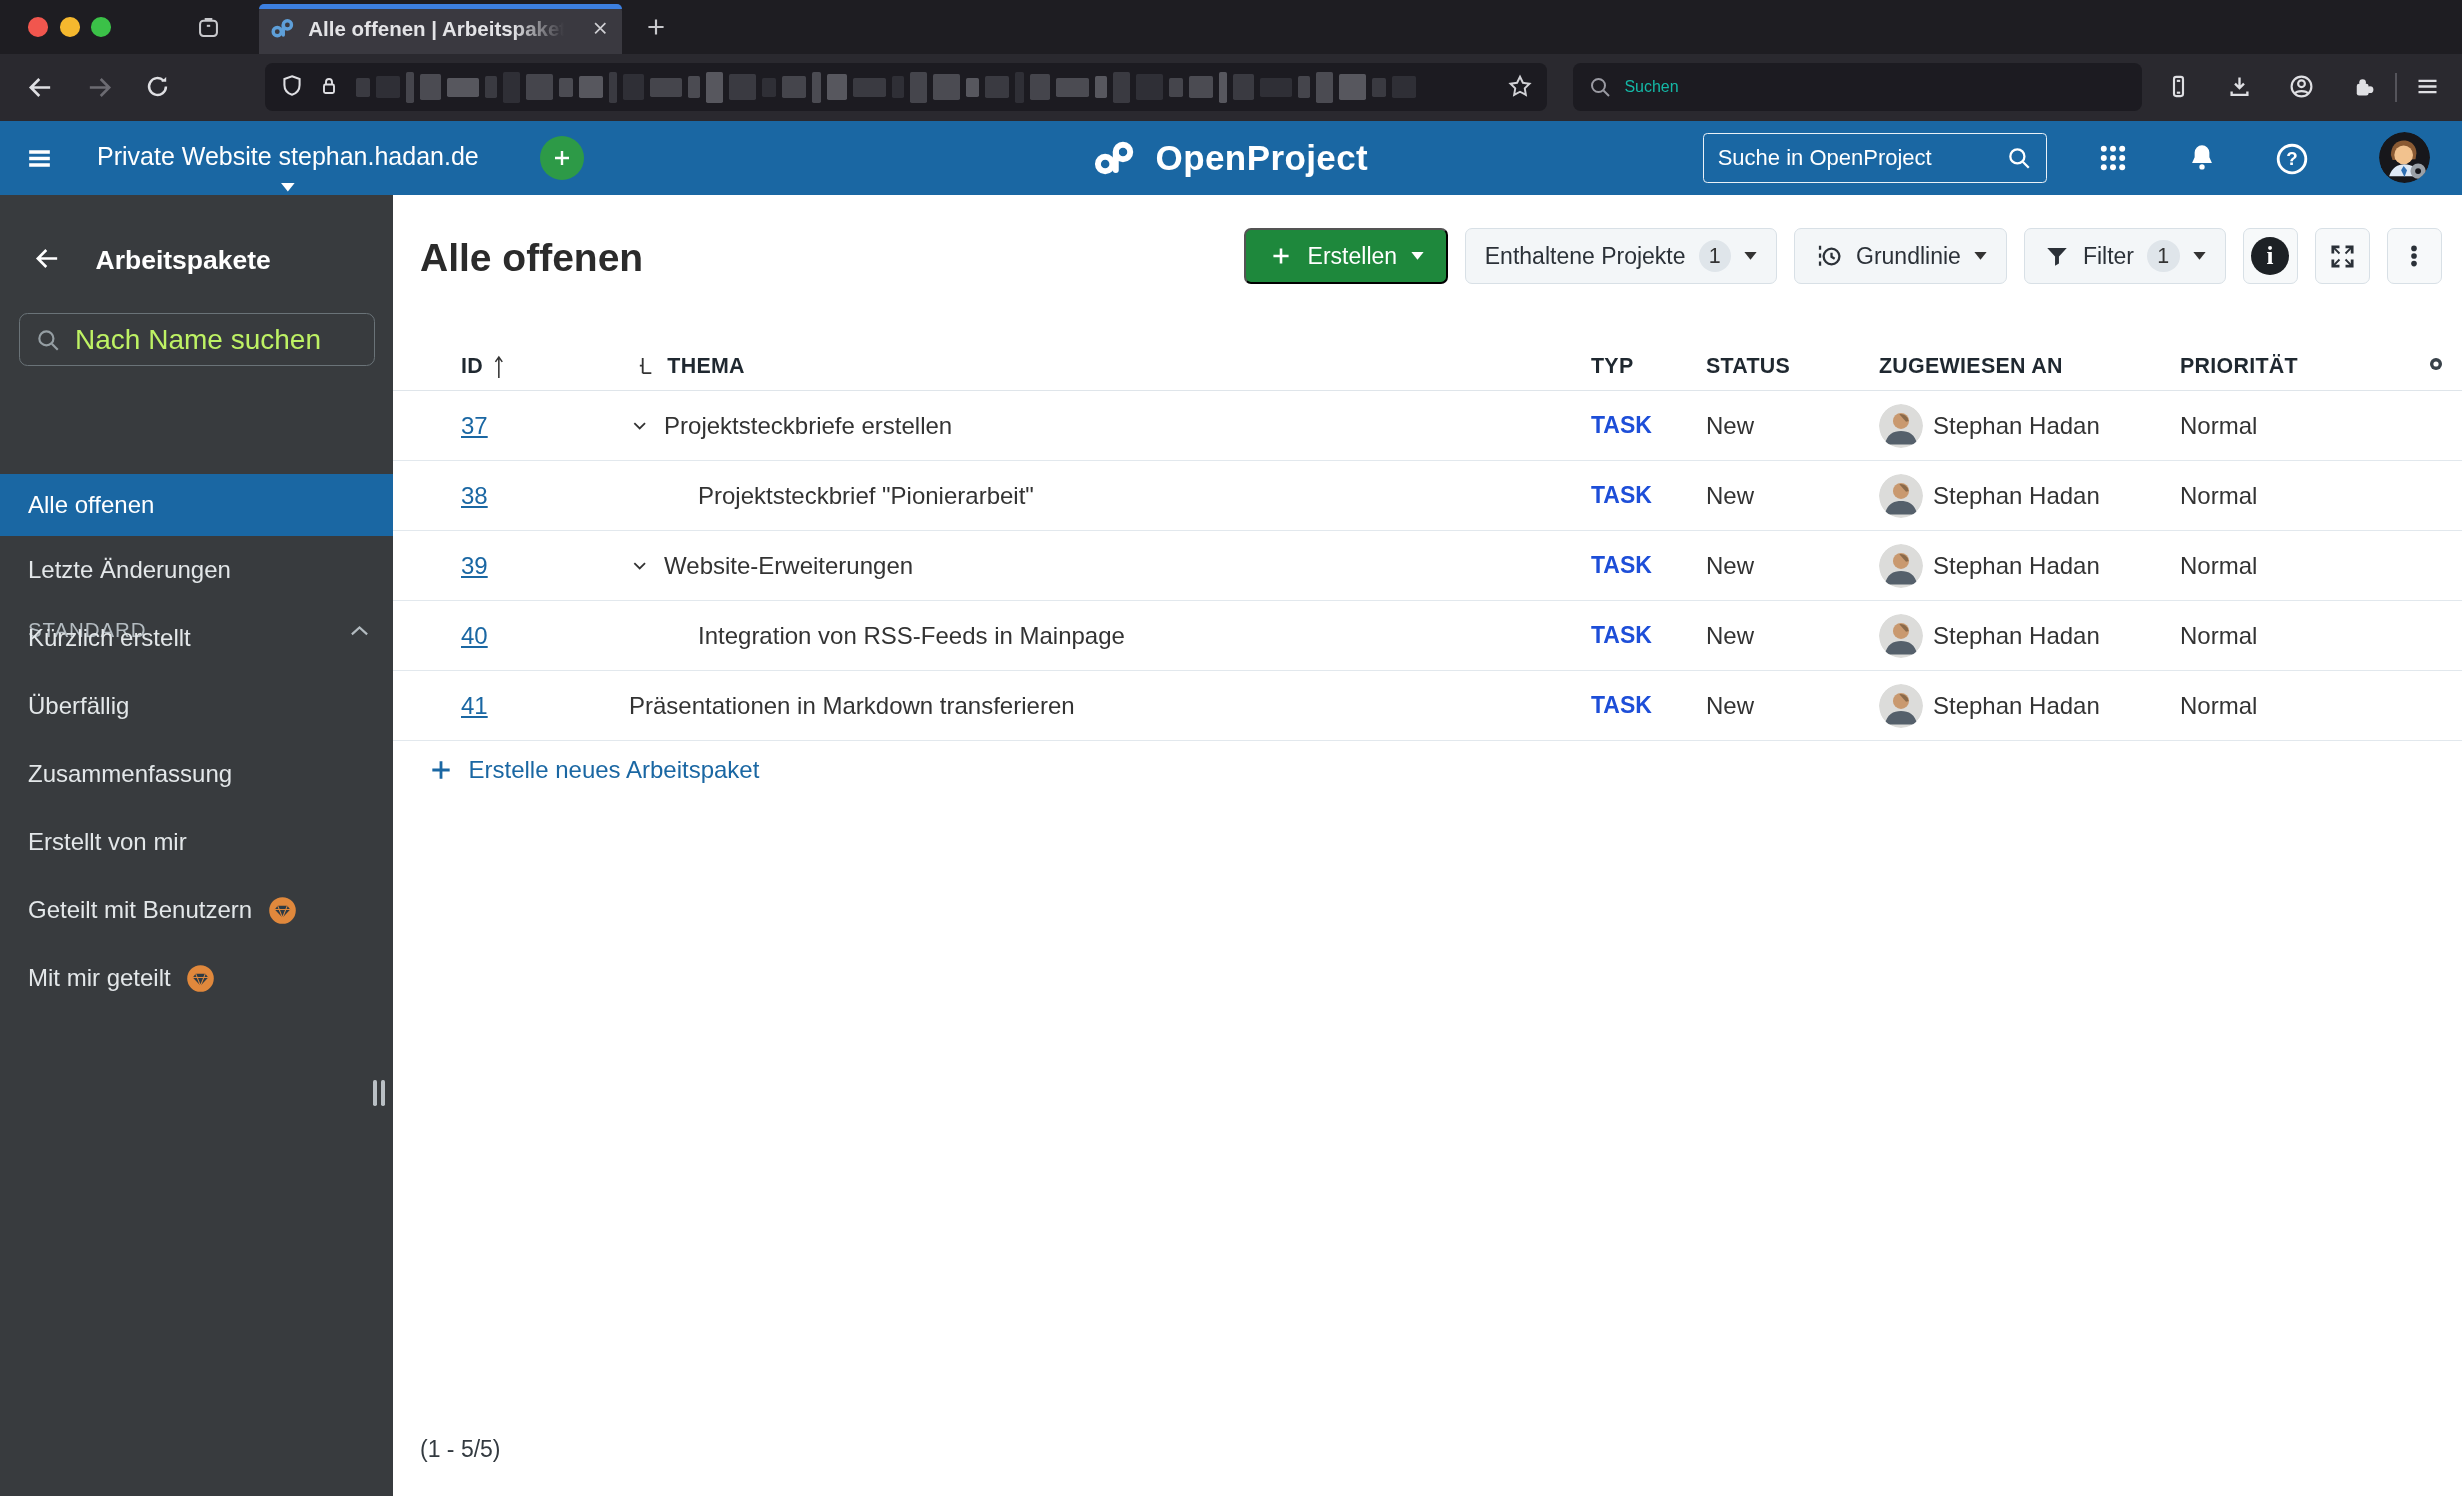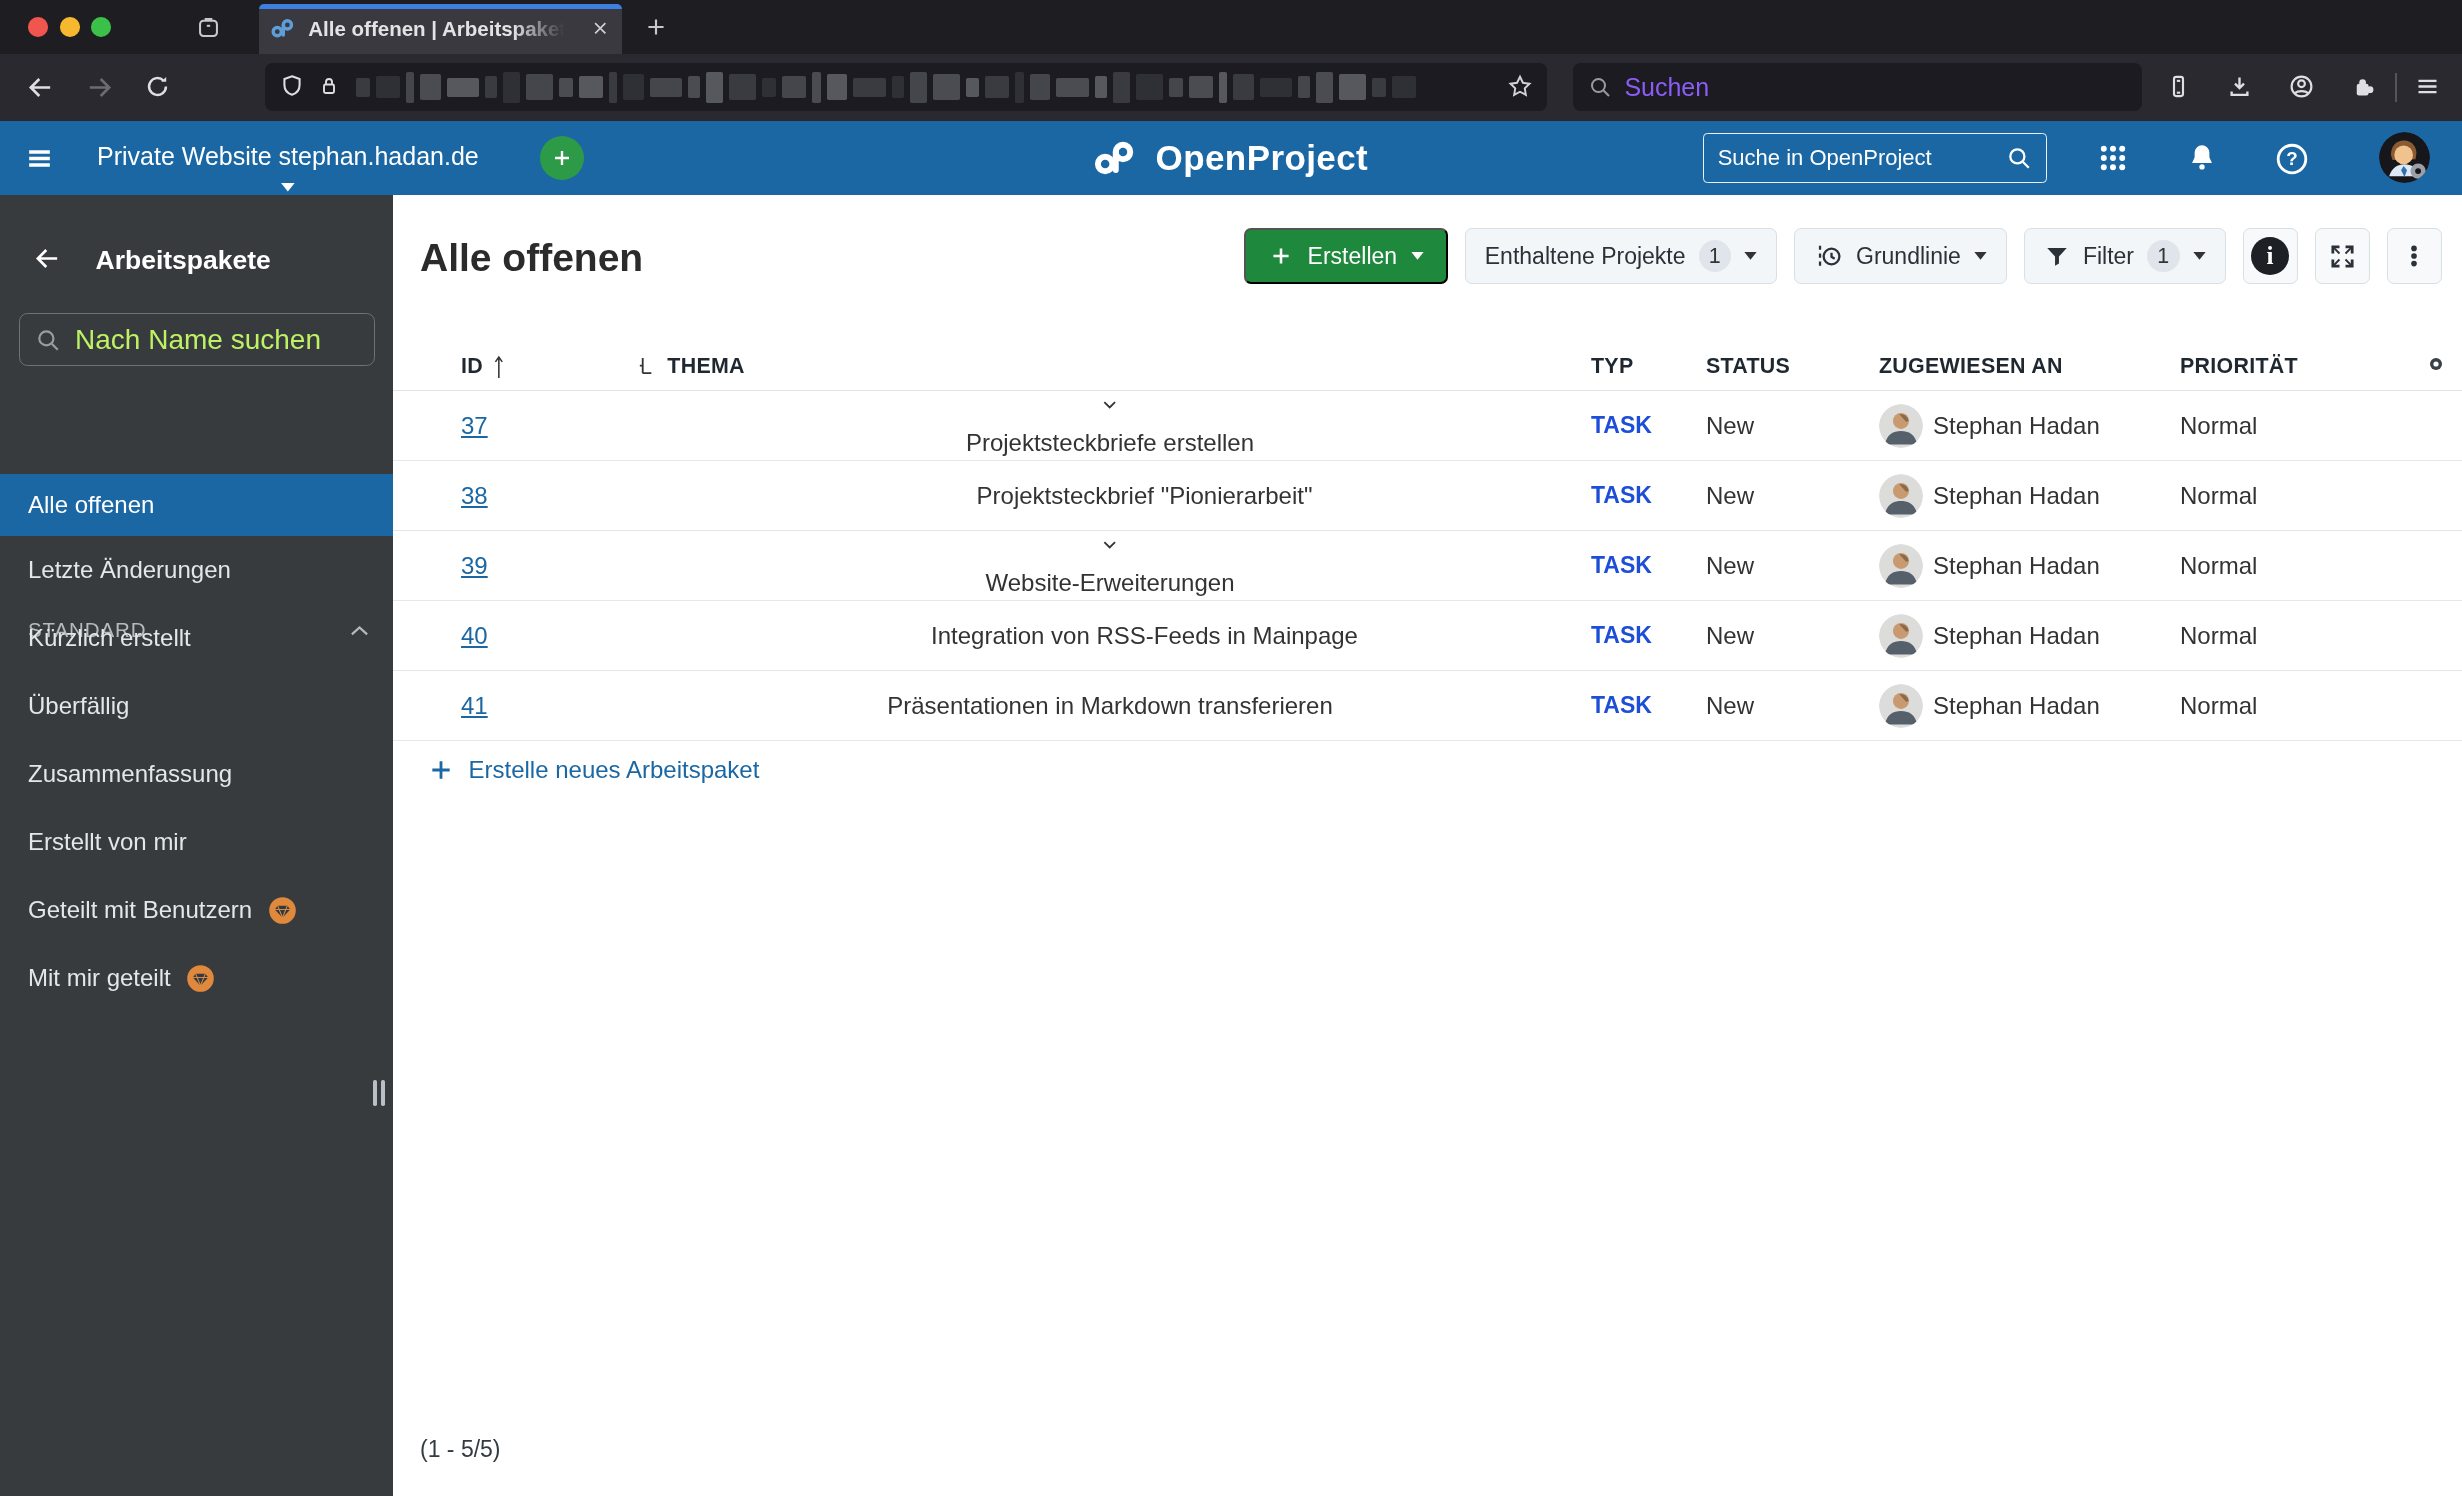--- a/index.html
+++ b/index.html
@@ -24,21 +24,21 @@
 
   .navbar { height:67px; background:#2a292f; position:relative; flex:none; }
   .navic { position:absolute; top:19px; color:#dfdfe3; }
   .urlbar { position:absolute; left:265px; top:9.4px; width:1282px; height:48px; background:#1c1b21;
     border-radius:7.7px; display:flex; align-items:center; padding:0 13.7px; }
   .redacted { display:flex; align-items:center; gap:6px; overflow:hidden; width:1111px; margin-left:15.4px; }
   .redacted span { display:block; border-radius:1.7px; flex:none; }
   .star { margin-left:auto; color:#d2d2d6; }
   .searchbar { position:absolute; left:1573px; top:9.4px; width:569px; height:48px; background:#1c1b21;
     border-radius:7.7px; display:flex; align-items:center; padding:0 15.4px; gap:12px; }
-  .searchbar .ph { color:#8b5cf6; font-size:25px; }
+  .searchbar .ph { color:#14b8a6; font-size:16px; }
   .navsep { position:absolute; left:2395px; top:19px; width:1.7px; height:29px; background:#55545b; }
 
   
   .opheader { height:74px; background:#1a67a3; position:relative; flex:none; color:#fff; }
   .ophamburger { position:absolute; left:24px; top:22px; }
   .projname { position:absolute; left:97px; top:21.4px; font-size:25px; color:#fff; display:flex; align-items:center; gap:12px;flex-direction:column; }
   .plusbtn { position:absolute; left:540px; top:14.5px; width:44px; height:44px; border-radius:50%; background:#2d9a47;
     display:flex; align-items:center; justify-content:center; }
   .oplogo { position:absolute; left:50%; top:0; height:74px; transform:translateX(-50%);
     display:flex; align-items:center; gap:13.7px; }
@@ -80,21 +80,21 @@
   .icirc { width:38px; height:38px; border-radius:50%; background:#1d2125; color:#fff; display:flex;
     align-items:center; justify-content:center; font-family:"Liberation Serif",serif; font-weight:700; font-size:25px; }
 
   .table { position:absolute; top:148px; left:0; right:0; }
   .trow { display:grid; grid-template-columns:168px 962px 115px 173px 301px 230px 1fr; padding-left:68px;
     align-items:center; }
   .thead { height:48px; font-size:21.4px; font-weight:700; color:#1f2830; border-bottom:1.7px solid #dfe5ea; letter-spacing:0.3px; }
   .thead .hcell { display:flex; align-items:center; gap:8.5px; }
   .wprow { height:70px; border-bottom:1.7px solid #e2e8ed; font-size:24px; color:#333; }
   .cid { color:#1a67a3;text-decoration:underline; }
-  .csub { display:flex; align-items:center; gap:13.7px;flex-direction:column; }
+  .csub { display:flex; align-items:center; gap:13.7px; }
   .csub.lvl1 { padding-left:69px; }
   .ctype { color:#1d4ed8; font-weight:700; font-size:23px; }
   .cassign { display:flex; align-items:center; gap:10px; }
   .avatar { width:44px; height:44px; border-radius:50%; overflow:hidden; flex:none; }
   .create-link { position:absolute; top:561px; left:35px; display:flex; align-items:center; gap:14.5px;
     color:#1a67a3; font-size:24px; }
   .pagination { position:absolute; top:1241px; left:27px; font-size:23px; color:#333a40; }
 </style>
 </head>
 <body>

